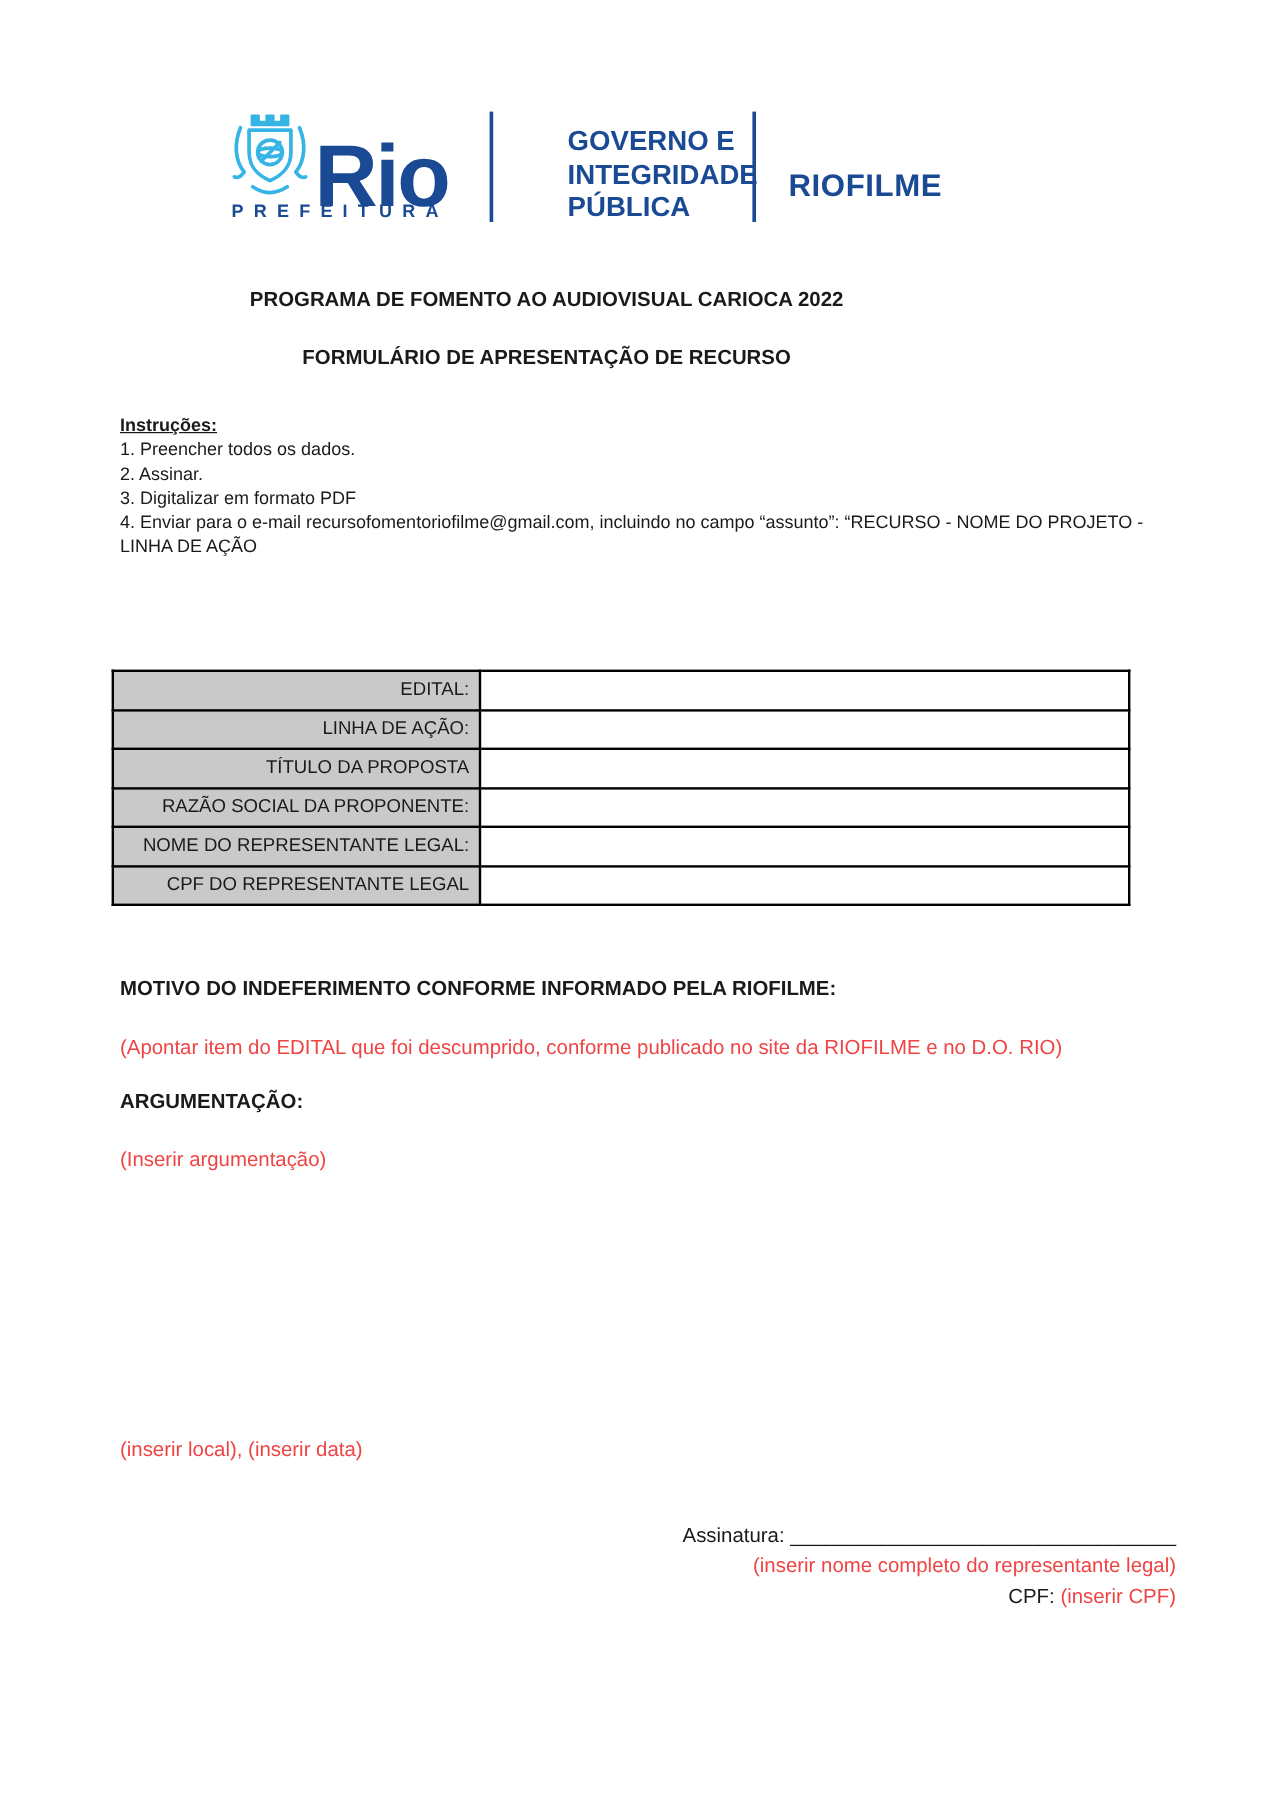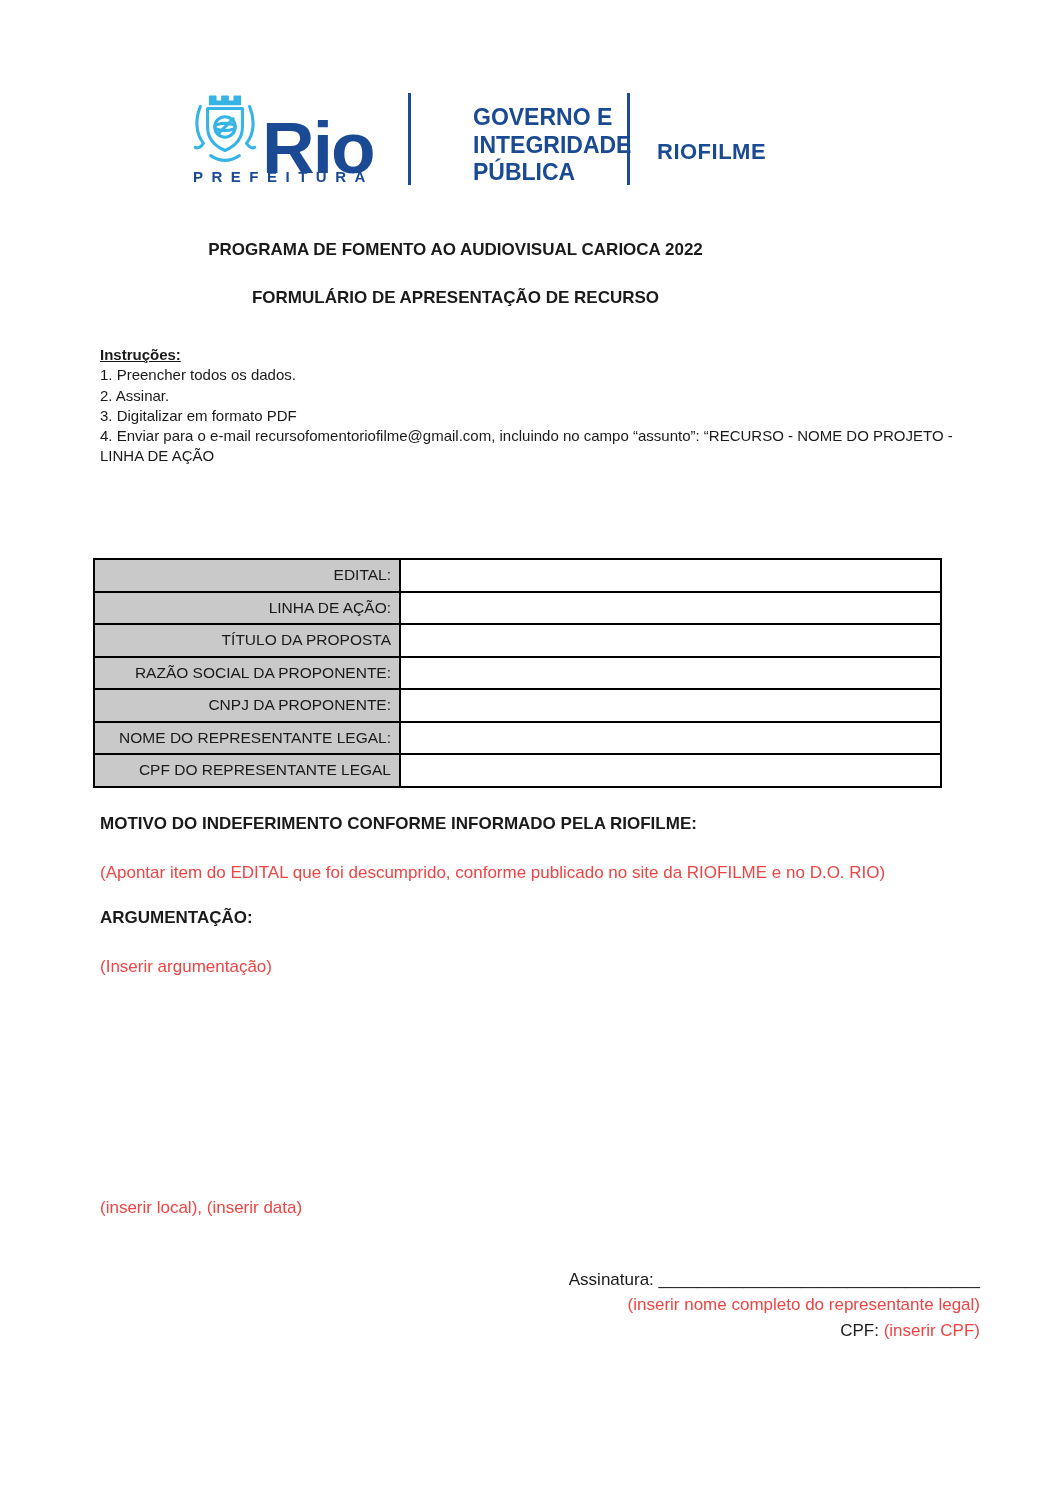--- a/index.html
+++ b/index.html
@@ -21,21 +21,21 @@
     letter-spacing:8.5px;color:#1b4a94;white-space:nowrap;
   }
   .vdivider{width:3px;height:92px;background:#1b4a94;top:93px;}
   .divider-1{left:408px;}
   .divider-2{left:627px;}
   .gov-block{
     left:437px;top:104px;font-size:23px;font-weight:bold;line-height:27.5px;
     color:#1b4a94;white-space:nowrap;margin-left:36px;
   }
   .agency{
-    left:657px;top:139px;font-size:22px;font-weight:bold;color:#1b4a94;
+    left:657px;top:139px;font-size:26px;font-weight:bold;color:#1b4a94;
     letter-spacing:0.5px;white-space:nowrap;
   }
 
   
   .doc-title{left:0;width:911px;text-align:center;font-size:17px;font-weight:bold;}
   .title-1{top:240px;}
   .title-2{top:288px;}
 
   
   .instructions{left:100px;top:345px;width:862px;font-size:15px;line-height:20.3px;}
@@ -115,24 +115,20 @@
   </tr>
   <tr>
     <td class="lbl">TÍTULO DA PROPOSTA</td>
     <td class="val"></td>
   </tr>
   <tr>
     <td class="lbl">RAZÃO SOCIAL DA PROPONENTE:</td>
     <td class="val"></td>
   </tr>
   <tr>
-    <td class="lbl">CNPJ DA PROPONENTE:</td>
-    <td class="val"></td>
-  </tr>
-  <tr>
     <td class="lbl">NOME DO REPRESENTANTE LEGAL:</td>
     <td class="val"></td>
   </tr>
   <tr>
     <td class="lbl">CPF DO REPRESENTANTE LEGAL</td>
     <td class="val"></td>
   </tr>
 </tbody>
   </table>
 

